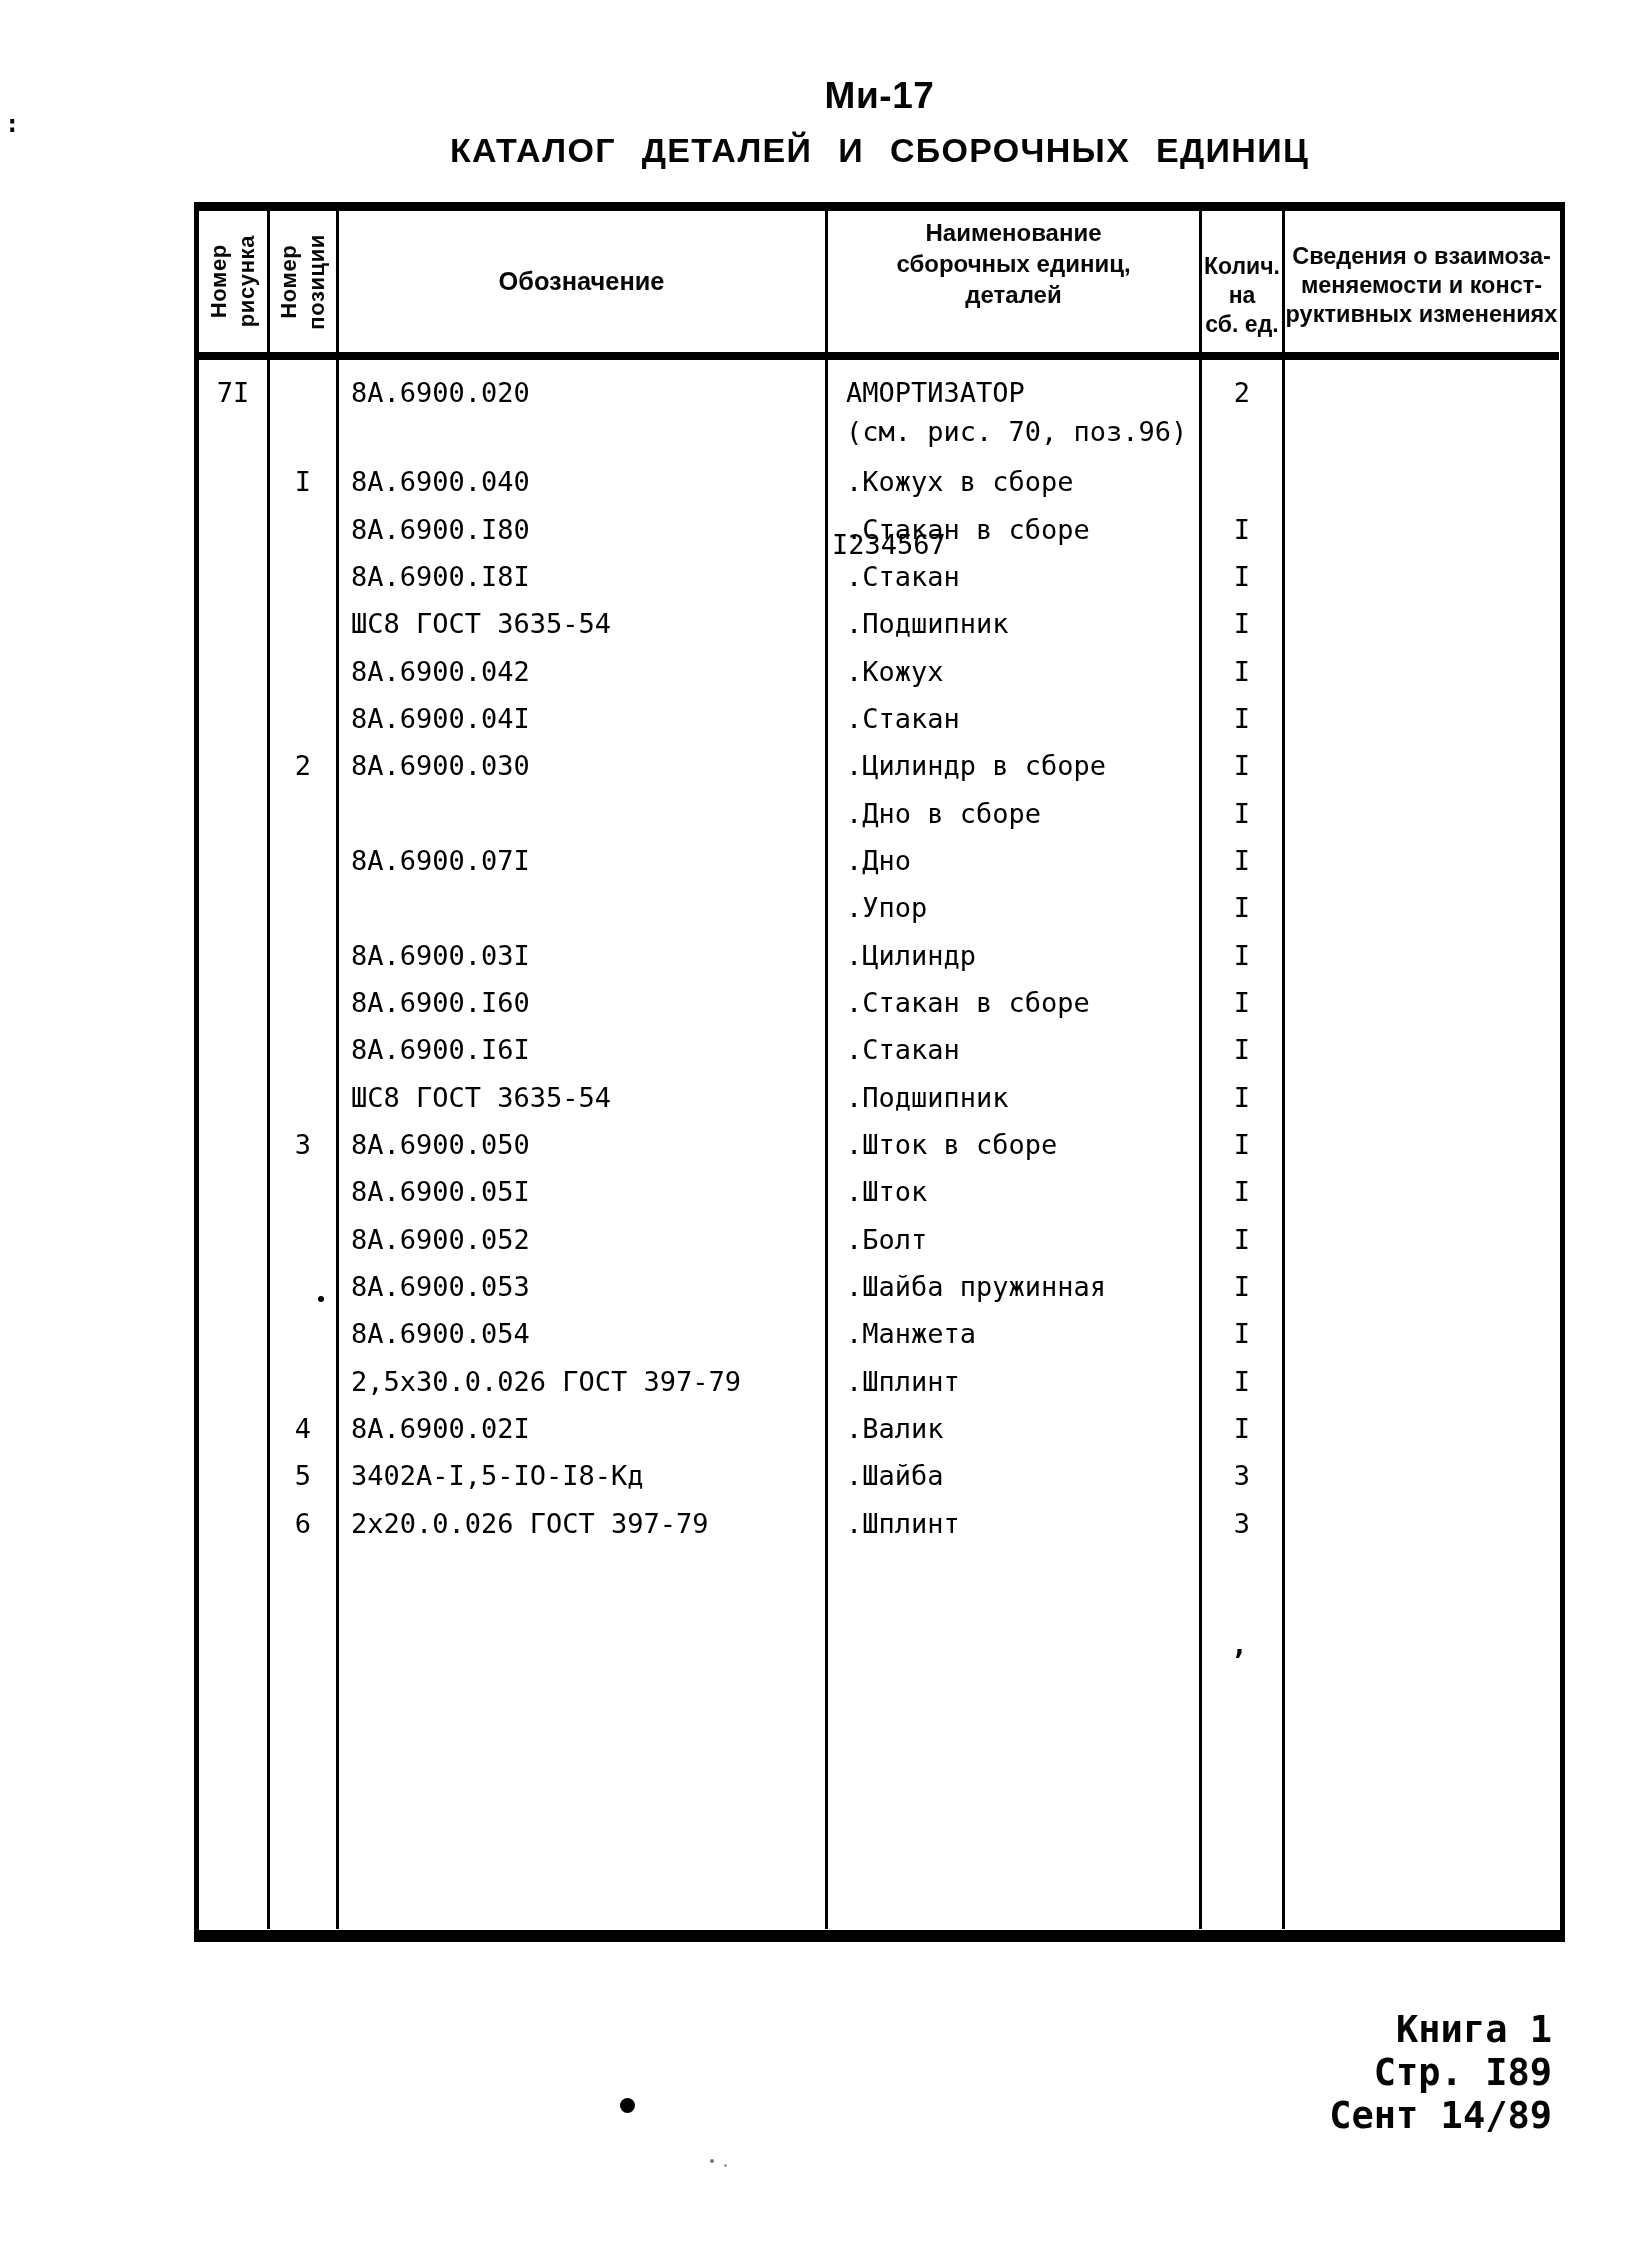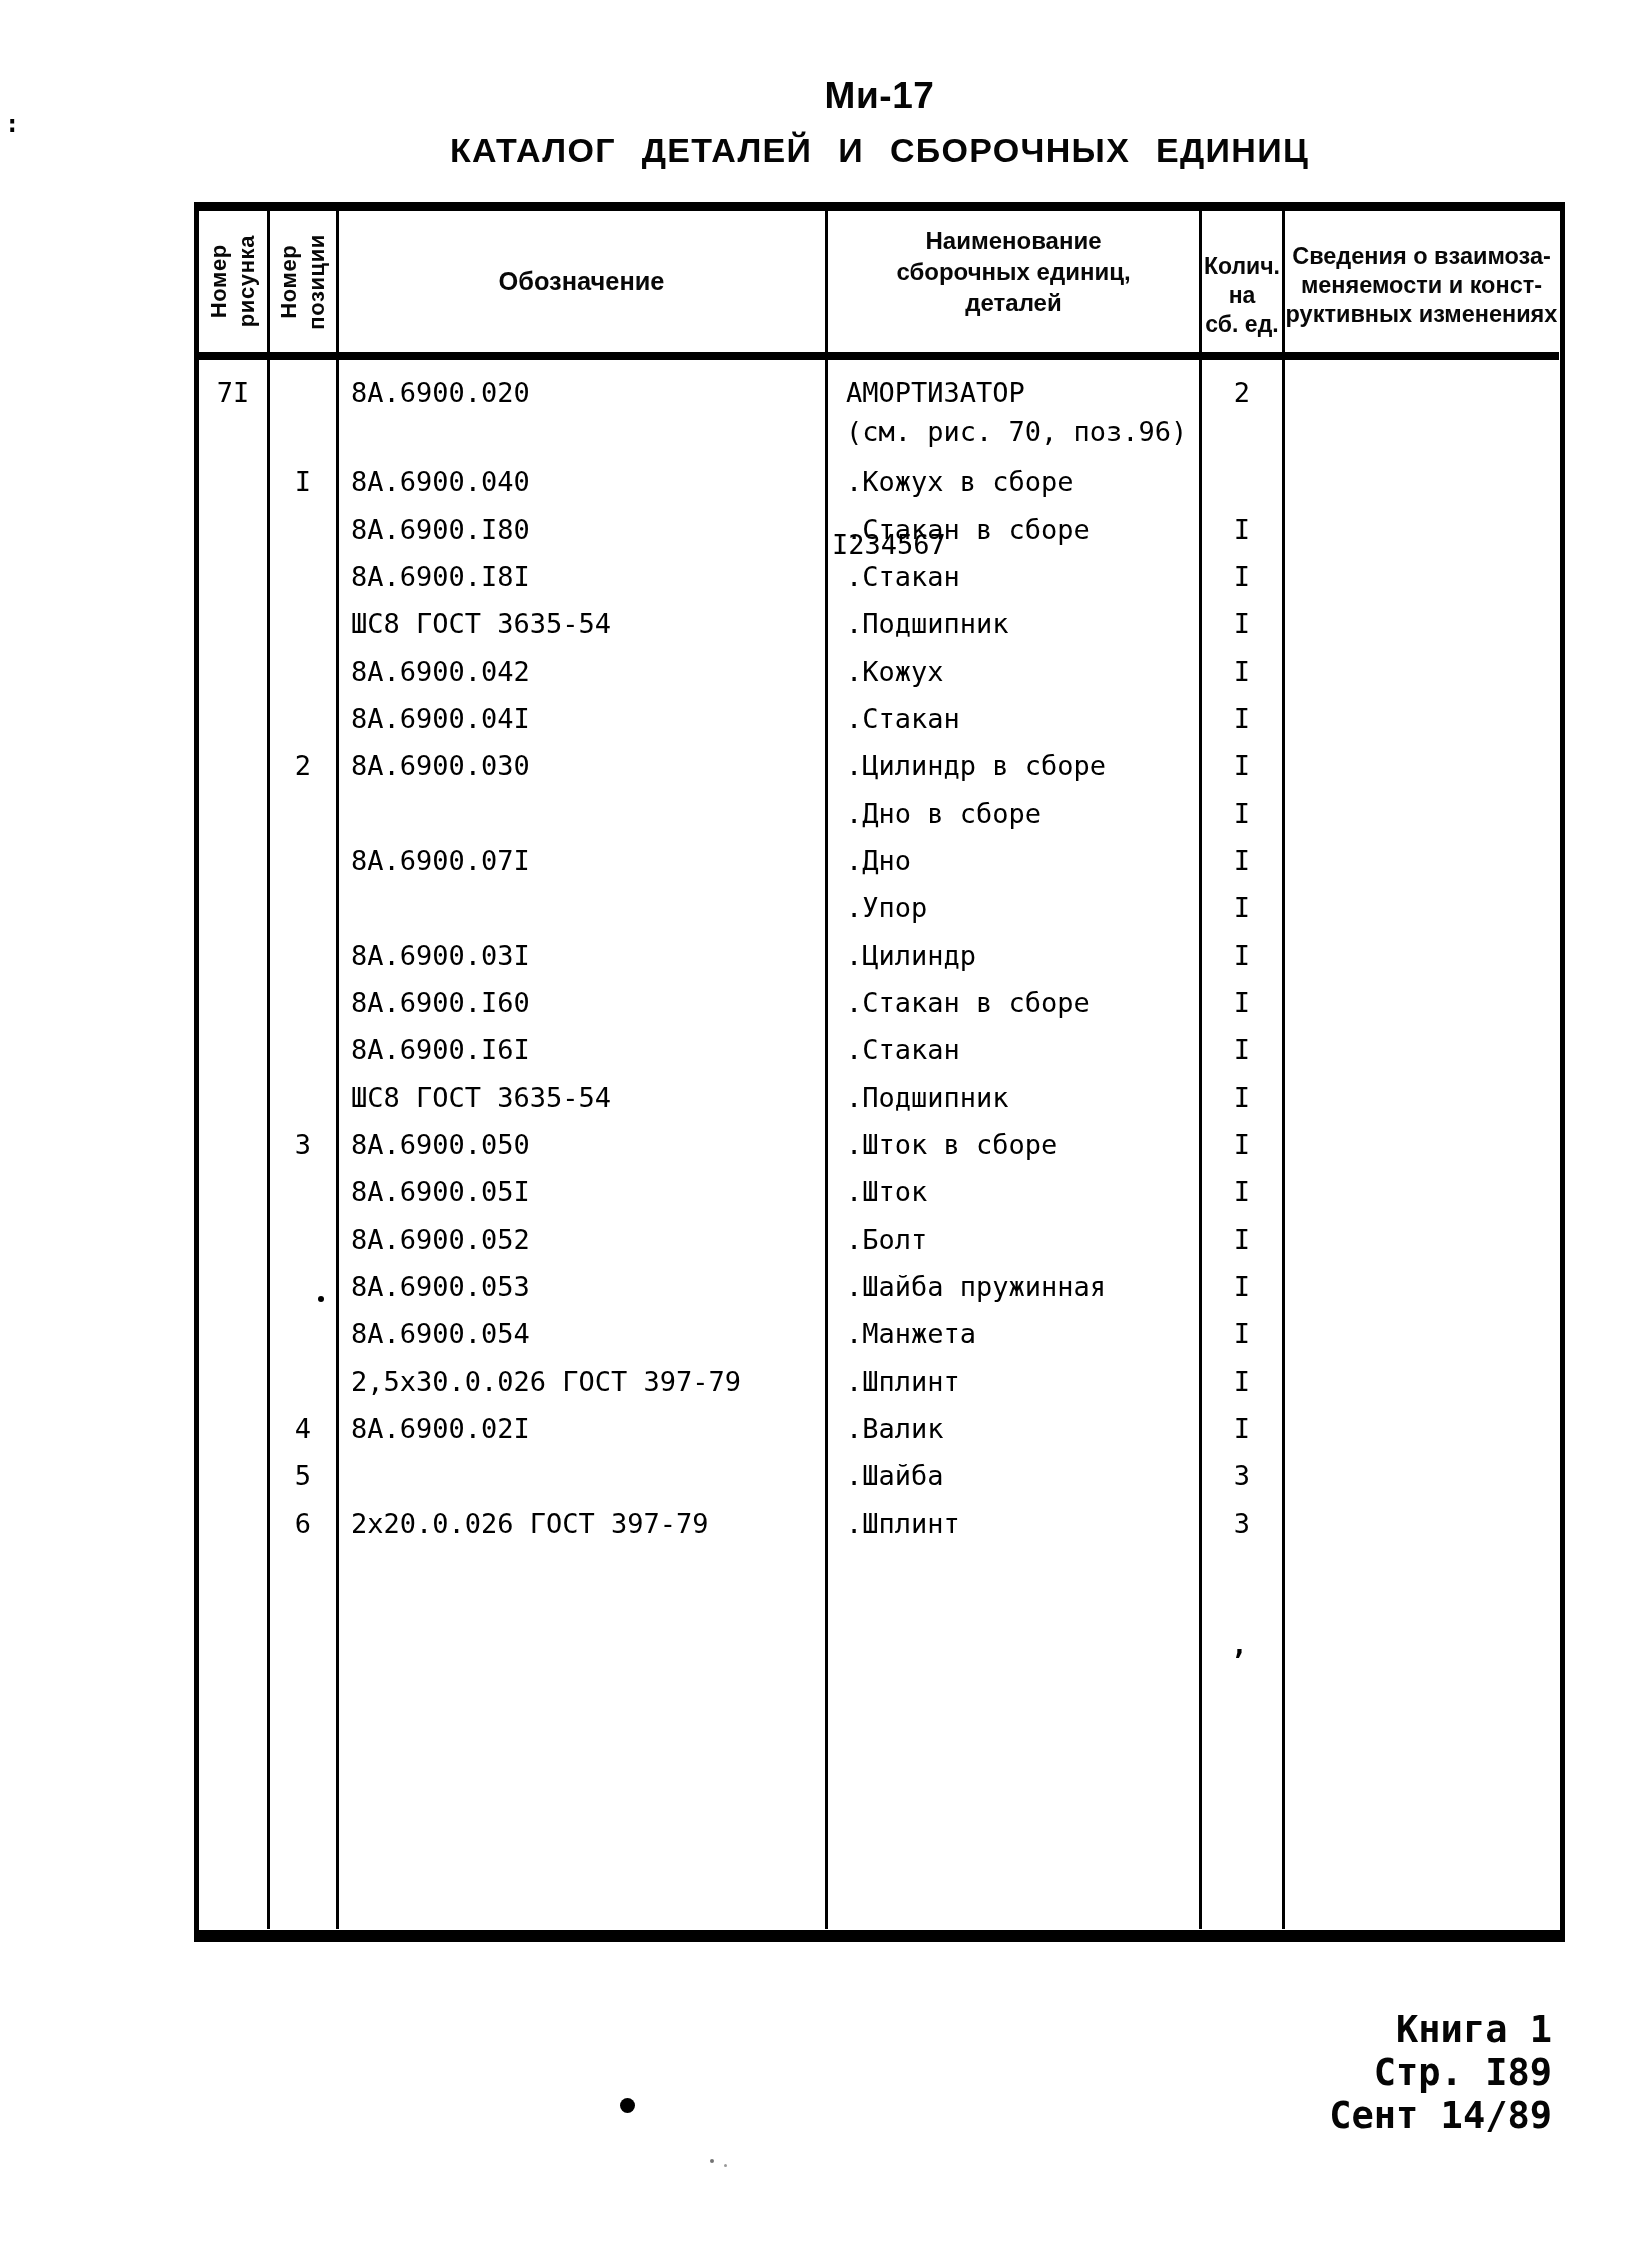--- a/index.html
+++ b/index.html
@@ -39,21 +39,21 @@
   .hcell{
     position:absolute;top:0;height:141px;
     font-family:"Liberation Sans","DejaVu Sans",sans-serif;
     font-weight:700;color:#080808;
     display:flex;align-items:center;justify-content:center;
     white-space:pre-line;text-align:center;
   }
   .hc1{left:0;width:68px;}
   .hc2{left:71px;width:66px;}
   .hc3{left:140px;width:485px;font-size:25.4px;}
-  .hc4{left:629px;width:371px;font-size:24px;line-height:31px;align-items:flex-start;padding-top:14px;box-sizing:border-box;height:141px;}
+  .hc4{left:629px;width:371px;font-size:24px;line-height:31px;align-items:flex-start;padding-top:6px;box-sizing:border-box;height:141px;}
   .hc5{left:1003px;width:80px;font-size:23px;line-height:29px;align-items:flex-end;padding-bottom:13px;box-sizing:border-box;}
   .hc6{left:1086px;width:273px;font-size:23.5px;line-height:29px;align-items:flex-end;padding-bottom:23px;box-sizing:border-box;}
   .vtext{
     writing-mode:vertical-rl;transform:rotate(180deg);
     font-size:22px;line-height:28px;letter-spacing:0.6px;
   }
   .hnote{
     position:absolute;left:633px;top:318px;
     font-size:27px;font-family:"DejaVu Sans Mono","Liberation Mono",monospace;
     font-weight:400;color:#000;
@@ -274,20 +274,21 @@
           <div class="trow" style="top: 1049px;">
             <div class="cell c-fig"></div>
             <div class="cell c-pos">4</div>
             <div class="cell c-code">8А.6900.02I</div>
             <div class="cell c-name">.Валик</div>
             <div class="cell c-qty">I</div>
           </div>
           <div class="trow" style="top: 1096px;">
             <div class="cell c-fig"></div>
             <div class="cell c-pos">5</div>
+            <div class="cell c-code">3402А-I,5-IO-I8-Кд</div>
             <div class="cell c-name">.Шайба</div>
             <div class="cell c-qty">3</div>
           </div>
           <div class="trow" style="top: 1144px;">
             <div class="cell c-fig"></div>
             <div class="cell c-pos">6</div>
             <div class="cell c-code">2х20.0.026 ГОСТ 397-79</div>
             <div class="cell c-name">.Шплинт</div>
             <div class="cell c-qty">3</div>
           </div>

